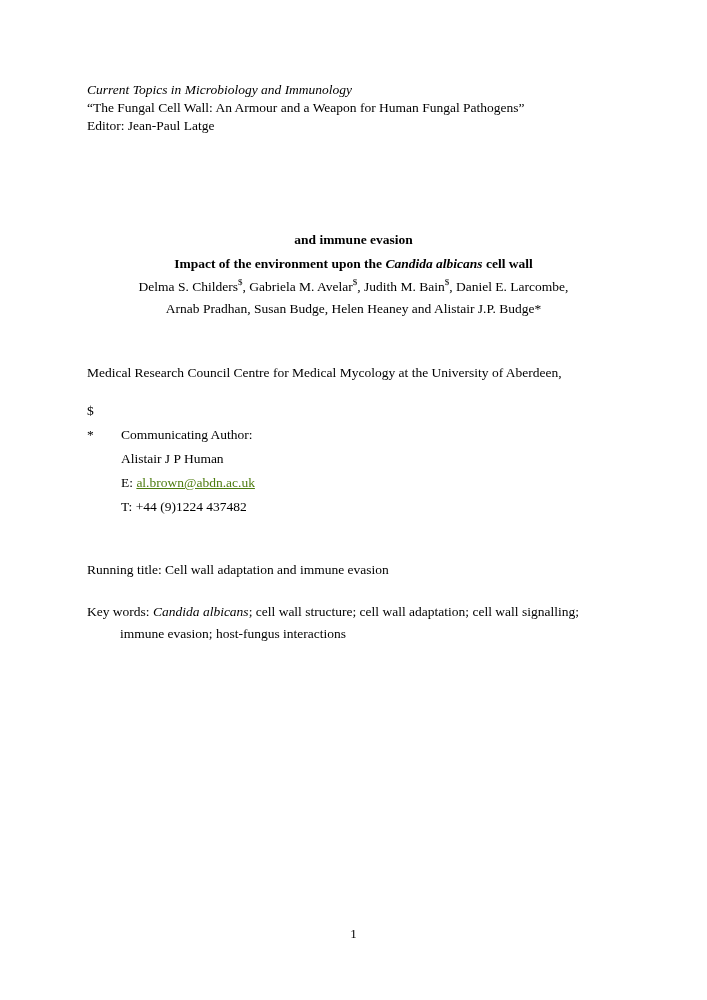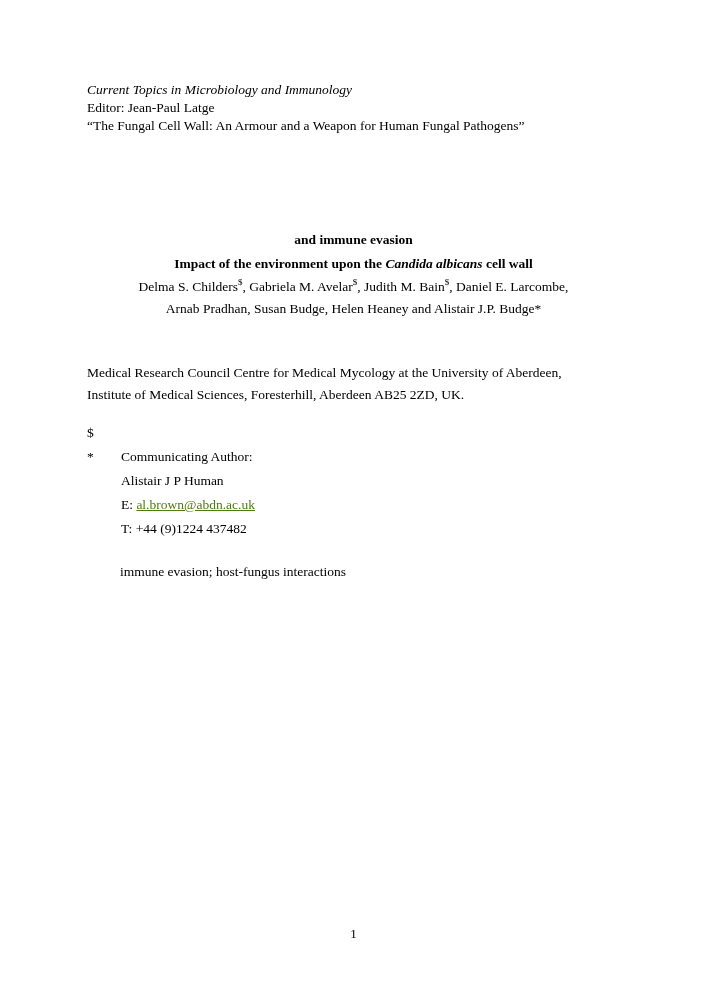--- a/index.html
+++ b/index.html
@@ -61,53 +61,54 @@
   }
 </style>
 </head>
 <body>
 
 <div class="page">
   <div class="content">
 
     <div class="journal-header">
       <div class="line journal-series">Current Topics in Microbiology and Immunology</div>
+      <div class="line">“The Fungal Cell Wall: An Armour and a Weapon for Human Fungal Pathogens”</div>
       <div class="line">Editor: Jean-Paul Latge</div>
-      <div class="line">“The Fungal Cell Wall: An Armour and a Weapon for Human Fungal Pathogens”</div>
     </div>
 
     <div class="paper-title">
       <div class="line">and immune evasion</div>
       <div class="line"><span>Impact of the environment upon the </span><span class="species">Candida albicans</span><span> cell wall</span></div>
     </div>
 
     <div class="authors">
       <div class="line"><span>Delma S. Childers</span><sup class="author-mark">$</sup><span>, Gabriela M. Avelar</span><sup class="author-mark">$</sup><span>, Judith M. Bain</span><sup class="author-mark">$</sup><span>, Daniel E. Larcombe,</span></div>
       <div class="line">Arnab Pradhan, Susan Budge, Helen Heaney and Alistair J.P. Budge*</div>
     </div>
 
     <div class="affiliation">
       <div class="line">Medical Research Council Centre for Medical Mycology at the University of Aberdeen,</div>
-      <div class="line">Institute of Medical Sciences, Foresterhill, Aberdeen AB25 2ZD, UK.</div>
     </div>
 
     <div class="footnotes">
       <div class="footnote-row">
         <span class="footnote-marker">$</span>
       </div>
       <div class="footnote-row">
         <span class="footnote-marker">*</span>
         <span class="line">Communicating Author:</span>
       </div>
       <div class="footnote-indent line">Alistair J P Human</div>
       <div class="footnote-indent line"><span>E: </span><a class="email-link">al.brown@abdn.ac.uk</a></div>
       <div class="footnote-indent line">T: +44 (9)1224 437482</div>
     </div>
 
+    <div class="running-title line">Running title: Cell wall adaptation and immune evasion</div>
 
     <div class="keywords">
+      <div class="line"><span>Key words: </span><span class="species">Candida albicans</span><span>; cell wall structure; cell wall adaptation; cell wall signalling;</span></div>
       <div class="line keywords-line2">immune evasion; host-fungus interactions</div>
     </div>
 
   </div>
 
   <div class="page-footer">1</div>
 </div>
 
 </body></html>

